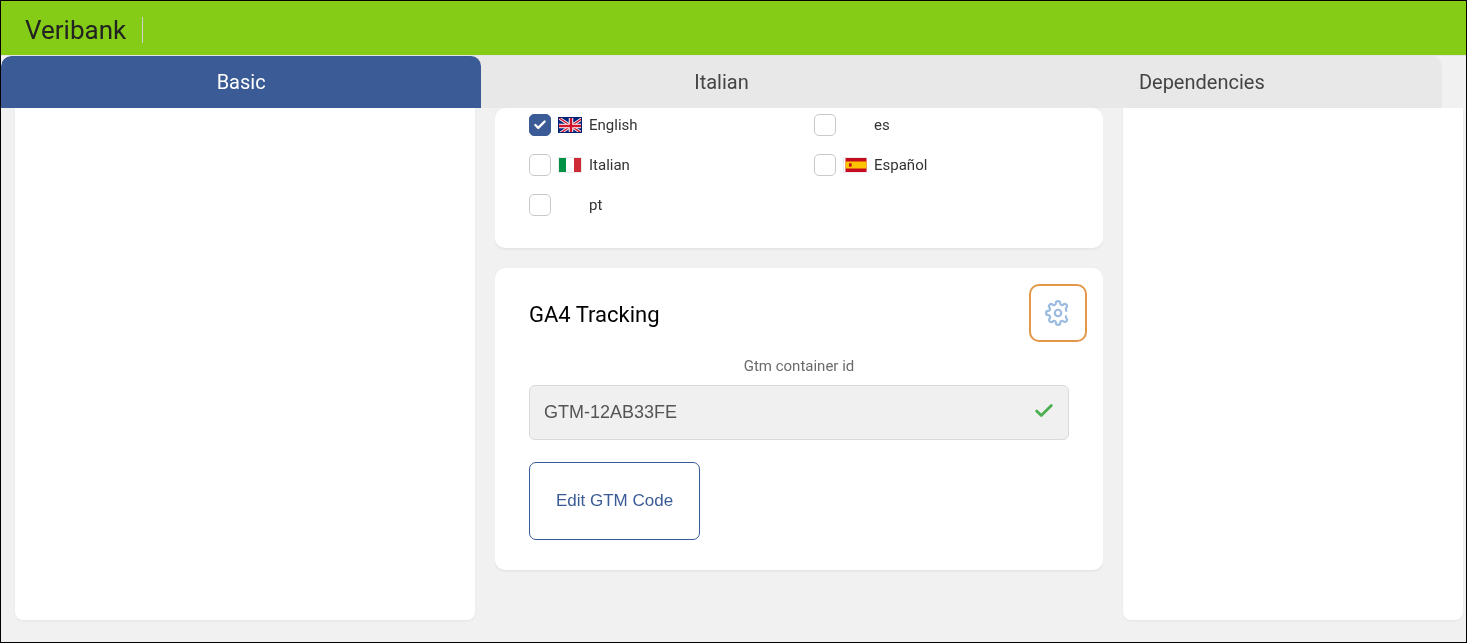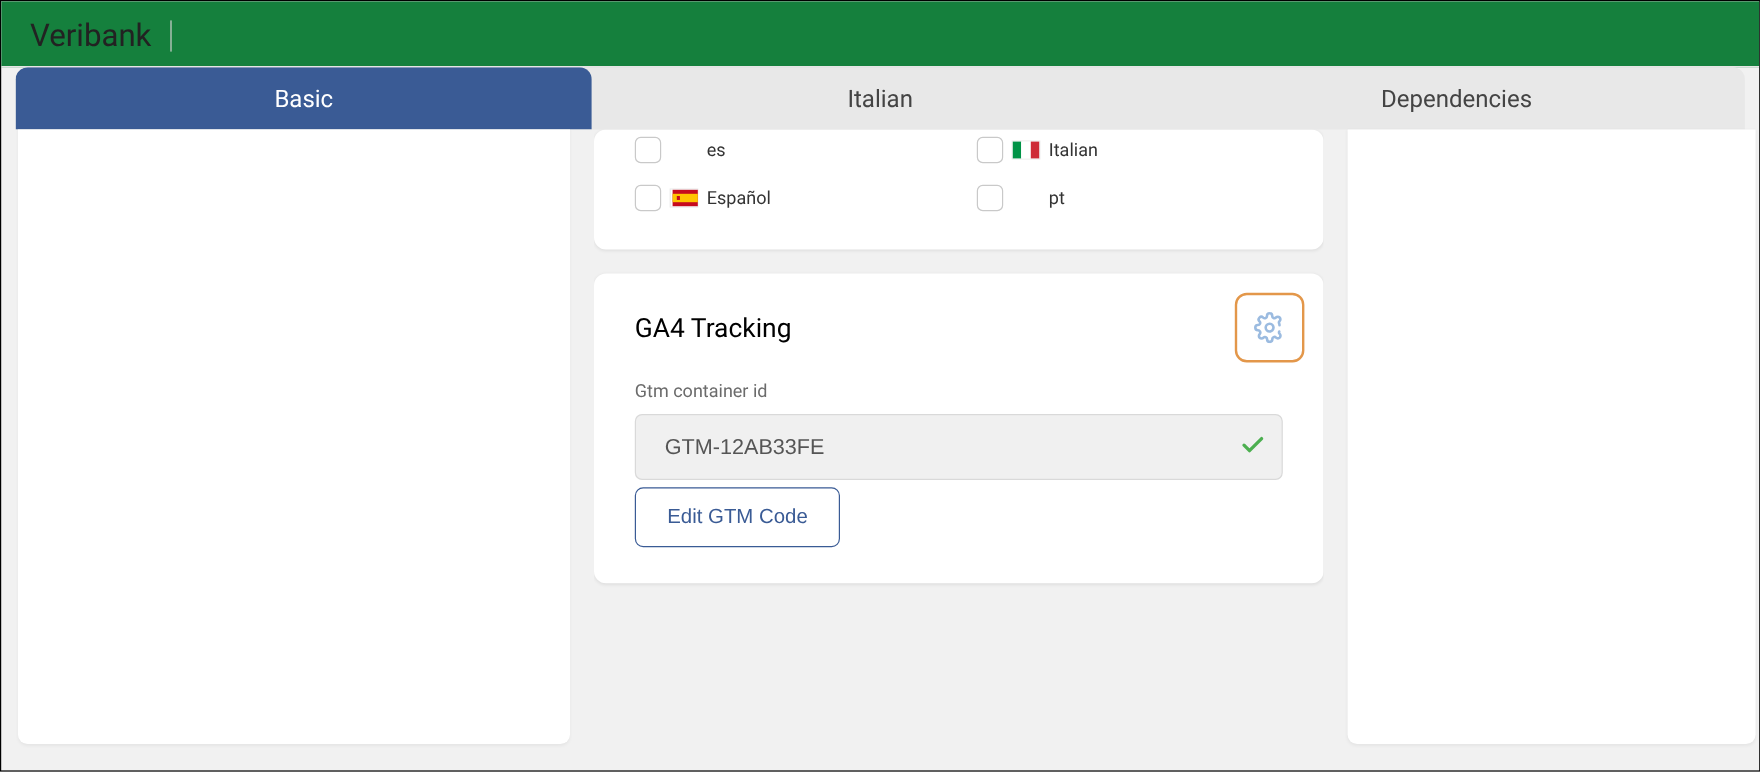--- a/index.html
+++ b/index.html
@@ -7,40 +7,39 @@
     font-family: -apple-system, BlinkMacSystemFont, "Segoe UI", Roboto, Helvetica, Arial, sans-serif;
     background: #f1f1f1;
     color: #333;
     width: 1467px;
     height: 643px;
     overflow: hidden;
     border: 1px solid #000;
   }
   .header {
     padding: 14px 24px 10px 24px;
-    background: #15803d;
+    background: #84cc16;
     display: flex;
     align-items: center;
     gap: 16px;
     border-bottom: 1px solid #e5e5e5;
   }
   .header-title {
     font-size: 26px;
     font-weight: 400;
     color: #222;
   }
   .header-divider {
     width: 1px;
     height: 26px;
     background: #d0d0d0;
   }
   .tabs {
     display: flex;
     width: calc(100% - 24px);
-    margin-left: 12px;
     background: #e8e8e8;
     border-radius: 10px 10px 0 0;
     overflow: hidden;
   }
   .tab {
     flex: 1;
     text-align: center;
     padding: 14px 0;
     font-size: 20px;
     color: #444;
@@ -148,45 +147,46 @@
     display: flex;
     align-items: center;
     justify-content: center;
     cursor: pointer;
     background: #fff;
   }
   .field-label {
     font-size: 15px;
     color: #6b6b6b;
     margin-bottom: 10px;
+    text-align: center;
   }
   .input-wrap {
     position: relative;
     display: flex;
     align-items: center;
   }
   .text-input {
     width: 100%;
-    padding: 16px 48px 16px 24px;
+    padding: 16px 48px 16px 14px;
     font-size: 18px;
     color: #555;
     background: #f0f0f0;
     border: 1px solid #d9d9d9;
     border-radius: 6px;
     outline: none;
   }
   .check-suffix {
     position: absolute;
     right: 14px;
     top: 50%;
     transform: translateY(-50%);
   }
   .edit-btn {
-    margin-top: 6px;
-    padding: 14px 26px;
+    margin-top: 22px;
+    padding: 28px 26px;
     font-size: 17px;
     color: #3a5b95;
     background: #fff;
     border: 1.5px solid #3a5b95;
     border-radius: 7px;
     cursor: pointer;
   }
   .flag-uk {
     background: #00247d;
     position: relative;
@@ -220,20 +220,37 @@
 
 <div class="content-area">
 
   <div class="side-card"></div>
 
   <div class="center-col">
 
     <div class="card lang-card">
       <div class="lang-grid">
 
+        <div class="lang-item">
+          <span class="checkbox checked">
+            <svg width="14" height="14" viewBox="0 0 24 24" fill="none" stroke="#fff" stroke-width="4" stroke-linecap="round" stroke-linejoin="round">
+                <polyline points="20 6 9 17 4 12"></polyline>
+              </svg>
+          </span>
+          <span class="flag flag-uk">
+            <svg viewBox="0 0 24 16" width="24" height="16" style="display:block">
+              <rect width="24" height="16" fill="#00247d"></rect>
+              <path d="M0,0 L24,16 M24,0 L0,16" stroke="#fff" stroke-width="3"></path>
+              <path d="M0,0 L24,16 M24,0 L0,16" stroke="#cf142b" stroke-width="1.4"></path>
+              <path d="M12,0 V16 M0,8 H24" stroke="#fff" stroke-width="4.5"></path>
+              <path d="M12,0 V16 M0,8 H24" stroke="#cf142b" stroke-width="2.5"></path>
+            </svg>
+          </span>
+          <span>English</span>
+        </div>
         <div class="lang-item">
           <span class="checkbox">
             
           </span>
           <span class="flag-placeholder"></span>
           <span>es</span>
         </div>
 
         <div class="lang-item">
           <span class="checkbox">

